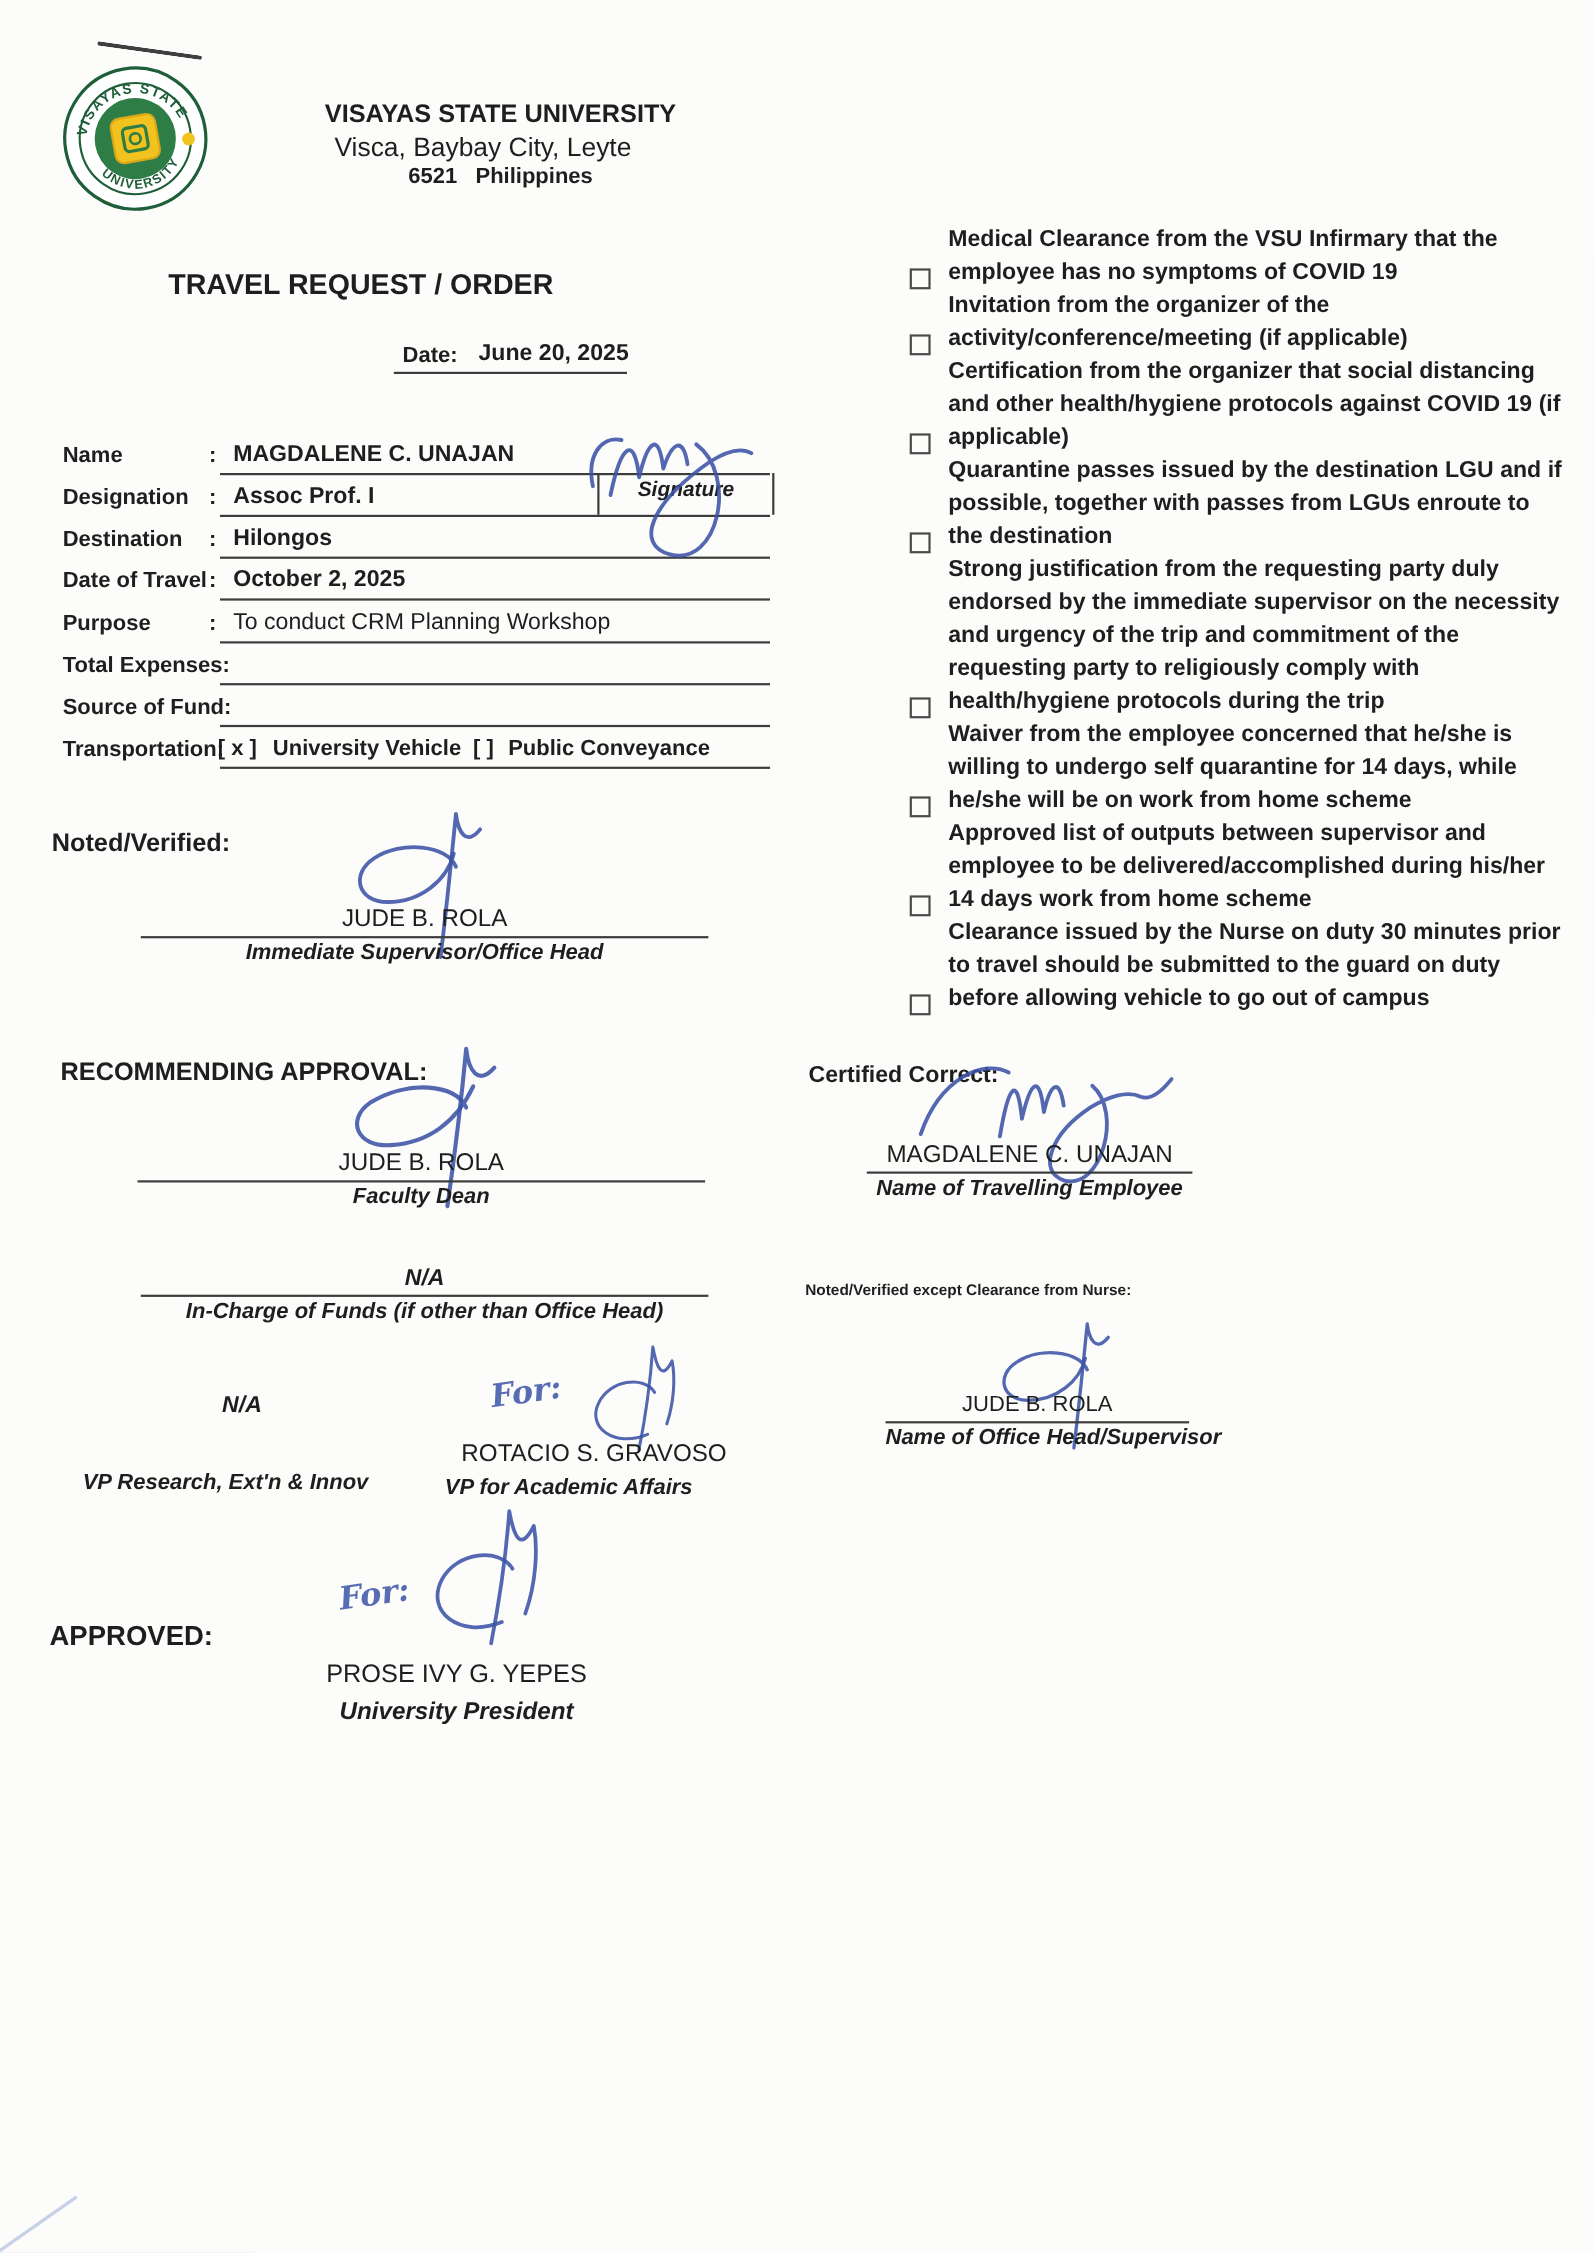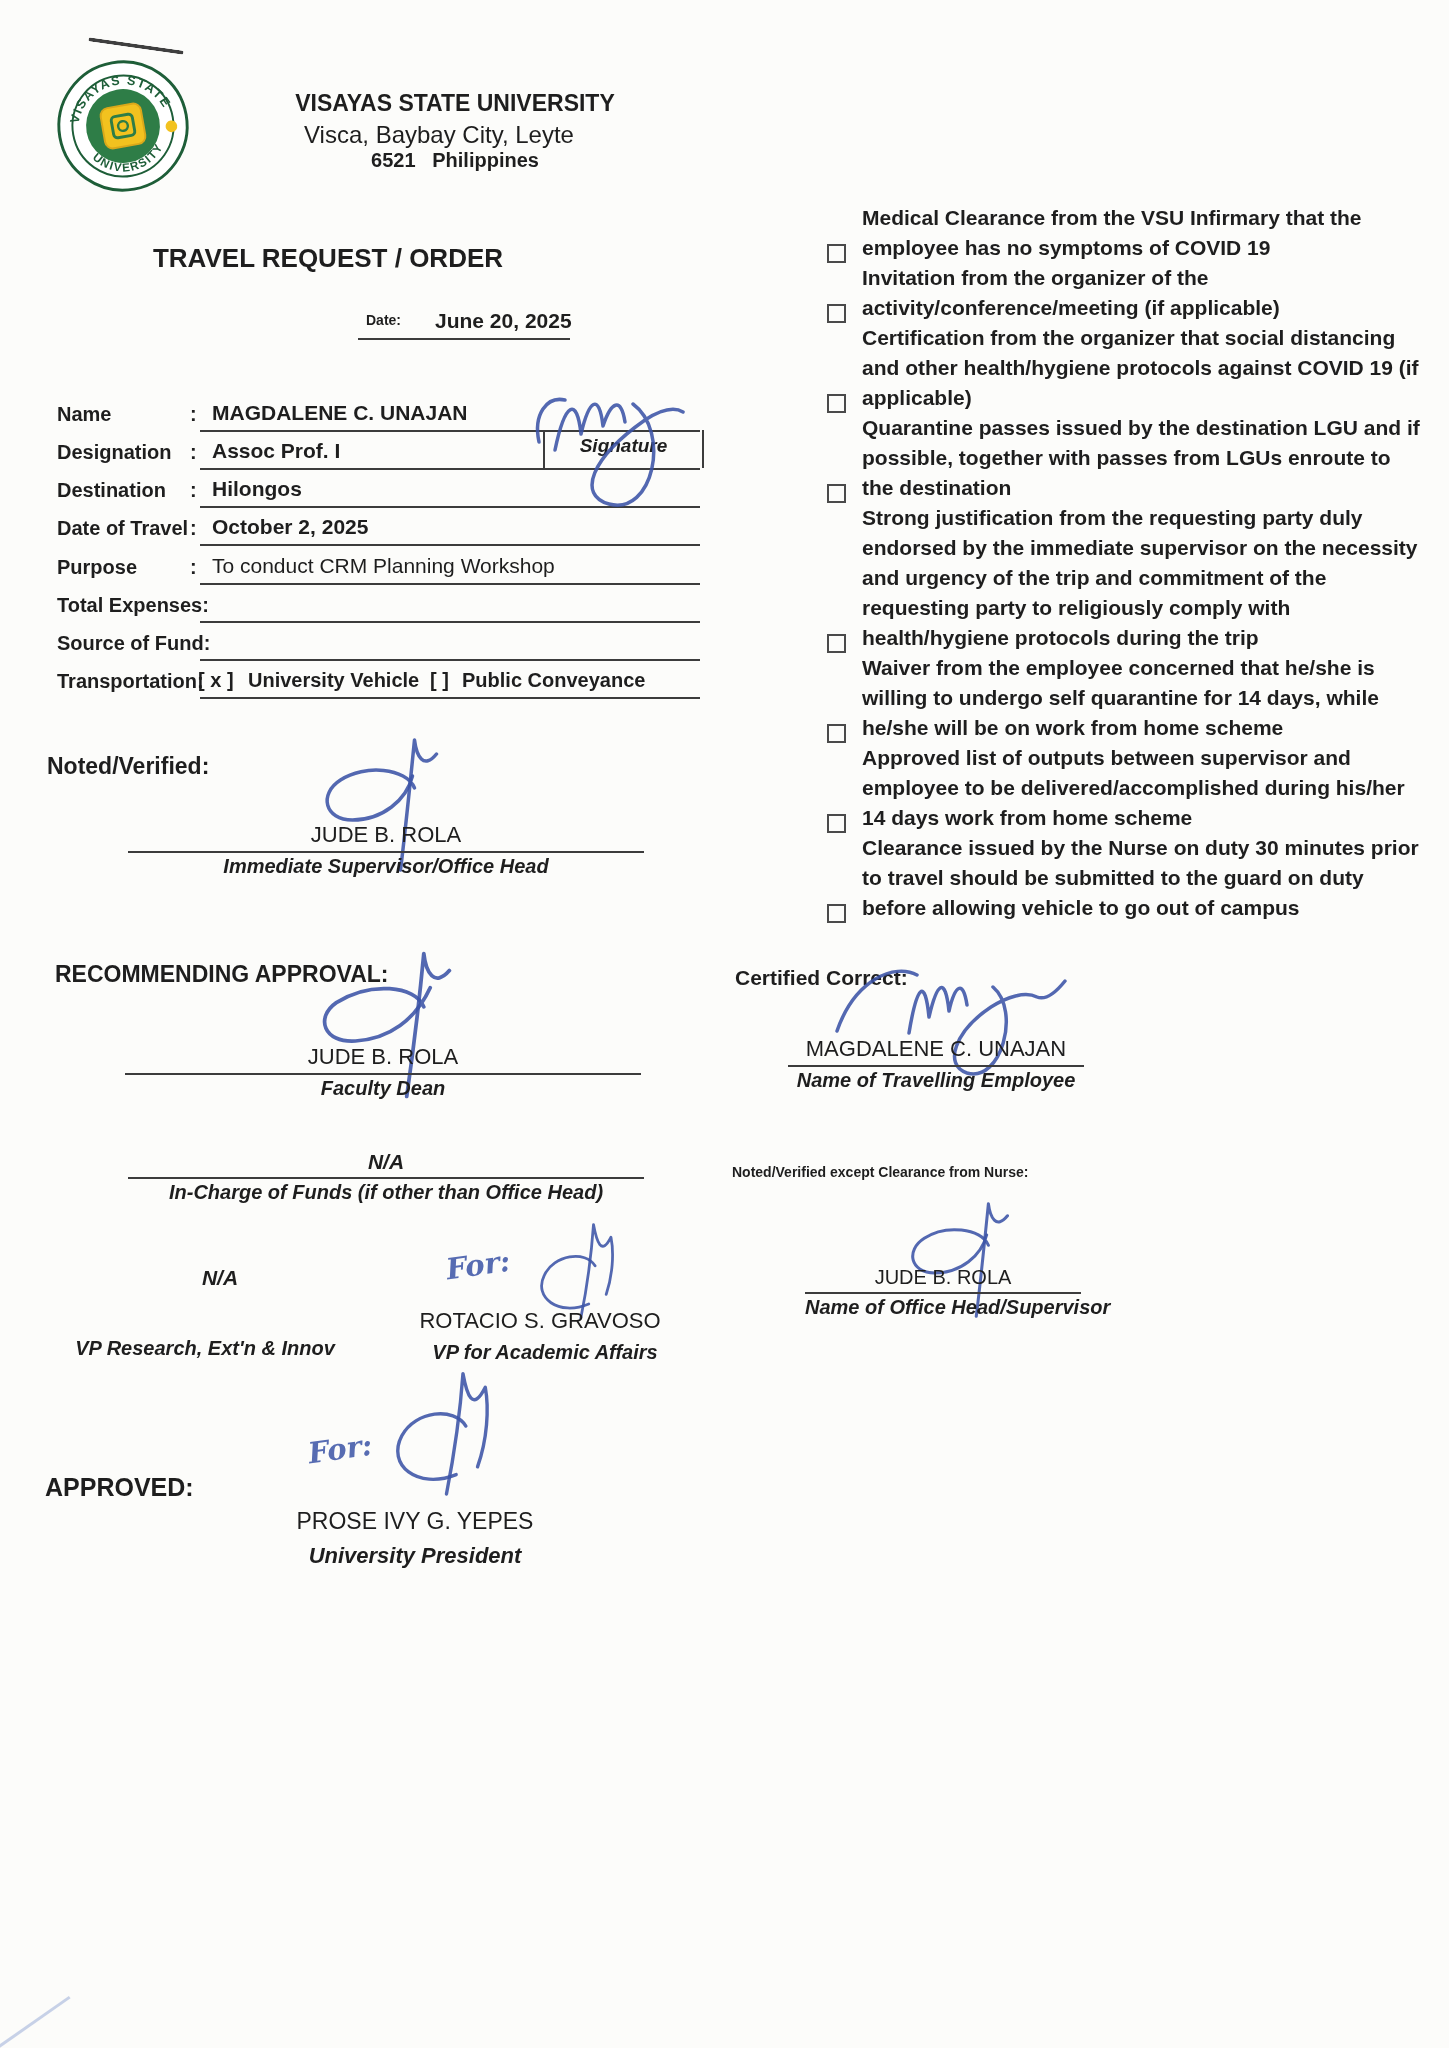--- a/index.html
+++ b/index.html
@@ -57,21 +57,21 @@
       </text>
     </svg>
   </div>
 
   <div class="abs ctr" style="left:240px;top:90px;width:430px;font-size:23px;font-weight:bold;">VISAYAS STATE UNIVERSITY</div>
   <div class="abs ctr" style="left:224px;top:121px;width:430px;font-size:24px;font-weight:normal;">Visca, Baybay City, Leyte</div>
   <div class="abs ctr" style="left:240px;top:149px;width:430px;font-size:20px;font-weight:bold;white-space:pre;">6521   Philippines</div>
 
   <div class="abs ctr" style="left:118px;top:243px;width:420px;font-size:26px;font-weight:bold;">TRAVEL REQUEST / ORDER</div>
 
-  <div class="abs" style="left:366px;top:312px;font-size:14px;font-weight:bold;">Date:</div>
+  <div class="abs" style="left:366px;top:312px;font-size:20px;font-weight:bold;">Date:</div>
   <div class="abs fvalue" style="left:435px;top:309px;">June 20, 2025</div>
   <div class="line" style="left:358px;top:338px;width:212px;"></div>
 
   <div class="abs flabel" style="left:57px;top:403px;">Name</div>
   <div class="abs flabel" style="left:190px;top:403px;">:</div>
   <div class="abs fvalue" style="left:212px;top:401px;">MAGDALENE C. UNAJAN</div>
   <div class="line" style="left:200px;top:430px;width:500px;"></div>
 
   <div class="abs flabel" style="left:57px;top:441px;">Designation</div>
   <div class="abs flabel" style="left:190px;top:441px;">:</div>
@@ -148,21 +148,21 @@
 
   <div class="abs ctr sigrole" style="left:120px;top:1266px;width:200px;font-size:21px;">N/A</div>
   <div class="abs ctr sigrole" style="left:55px;top:1337px;width:300px;">VP Research, Ext'n &amp; Innov</div>
 
   <div class="for-note" style="left:446px;top:1248px;transform:rotate(-8deg);">For:</div>
   <svg class="abs" style="left:495px;top:1215px;" width="170" height="135" viewBox="0 0 170 170">
     <path class="ink" d="M96 112 C58 128 26 104 40 76 C52 50 92 44 104 64"></path>
     <path class="ink" d="M86 130 C95 86 100 40 102 12 C106 34 112 52 124 28 C128 48 126 76 118 100"></path>
   </svg>
   <div class="abs ctr signame" style="left:390px;top:1308px;width:300px;">ROTACIO S. GRAVOSO</div>
-  <div class="abs ctr sigrole" style="left:400px;top:1341px;width:290px;">VP for Academic Affairs</div>
+  <div class="abs ctr sigrole" style="left:372px;top:1341px;width:290px;">VP for Academic Affairs</div>
 
   <div class="abs heading" style="left:45px;top:1473px;font-size:25px;">APPROVED:</div>
   <div class="for-note" style="left:308px;top:1432px;transform:rotate(-8deg);">For:</div>
   <svg class="abs" style="left:358px;top:1362px;" width="175" height="165" viewBox="0 0 170 170">
     <path class="ink" d="M96 116 C56 132 24 106 40 76 C54 50 94 46 106 66"></path>
     <path class="ink" d="M86 136 C95 90 101 40 103 12 C107 34 113 52 126 26 C130 48 128 80 118 108"></path>
   </svg>
   <div class="abs ctr signame" style="left:275px;top:1508px;width:280px;font-size:23px;">PROSE IVY G. YEPES</div>
   <div class="abs ctr sigrole" style="left:280px;top:1543px;width:270px;font-size:22px;">University President</div>
 

